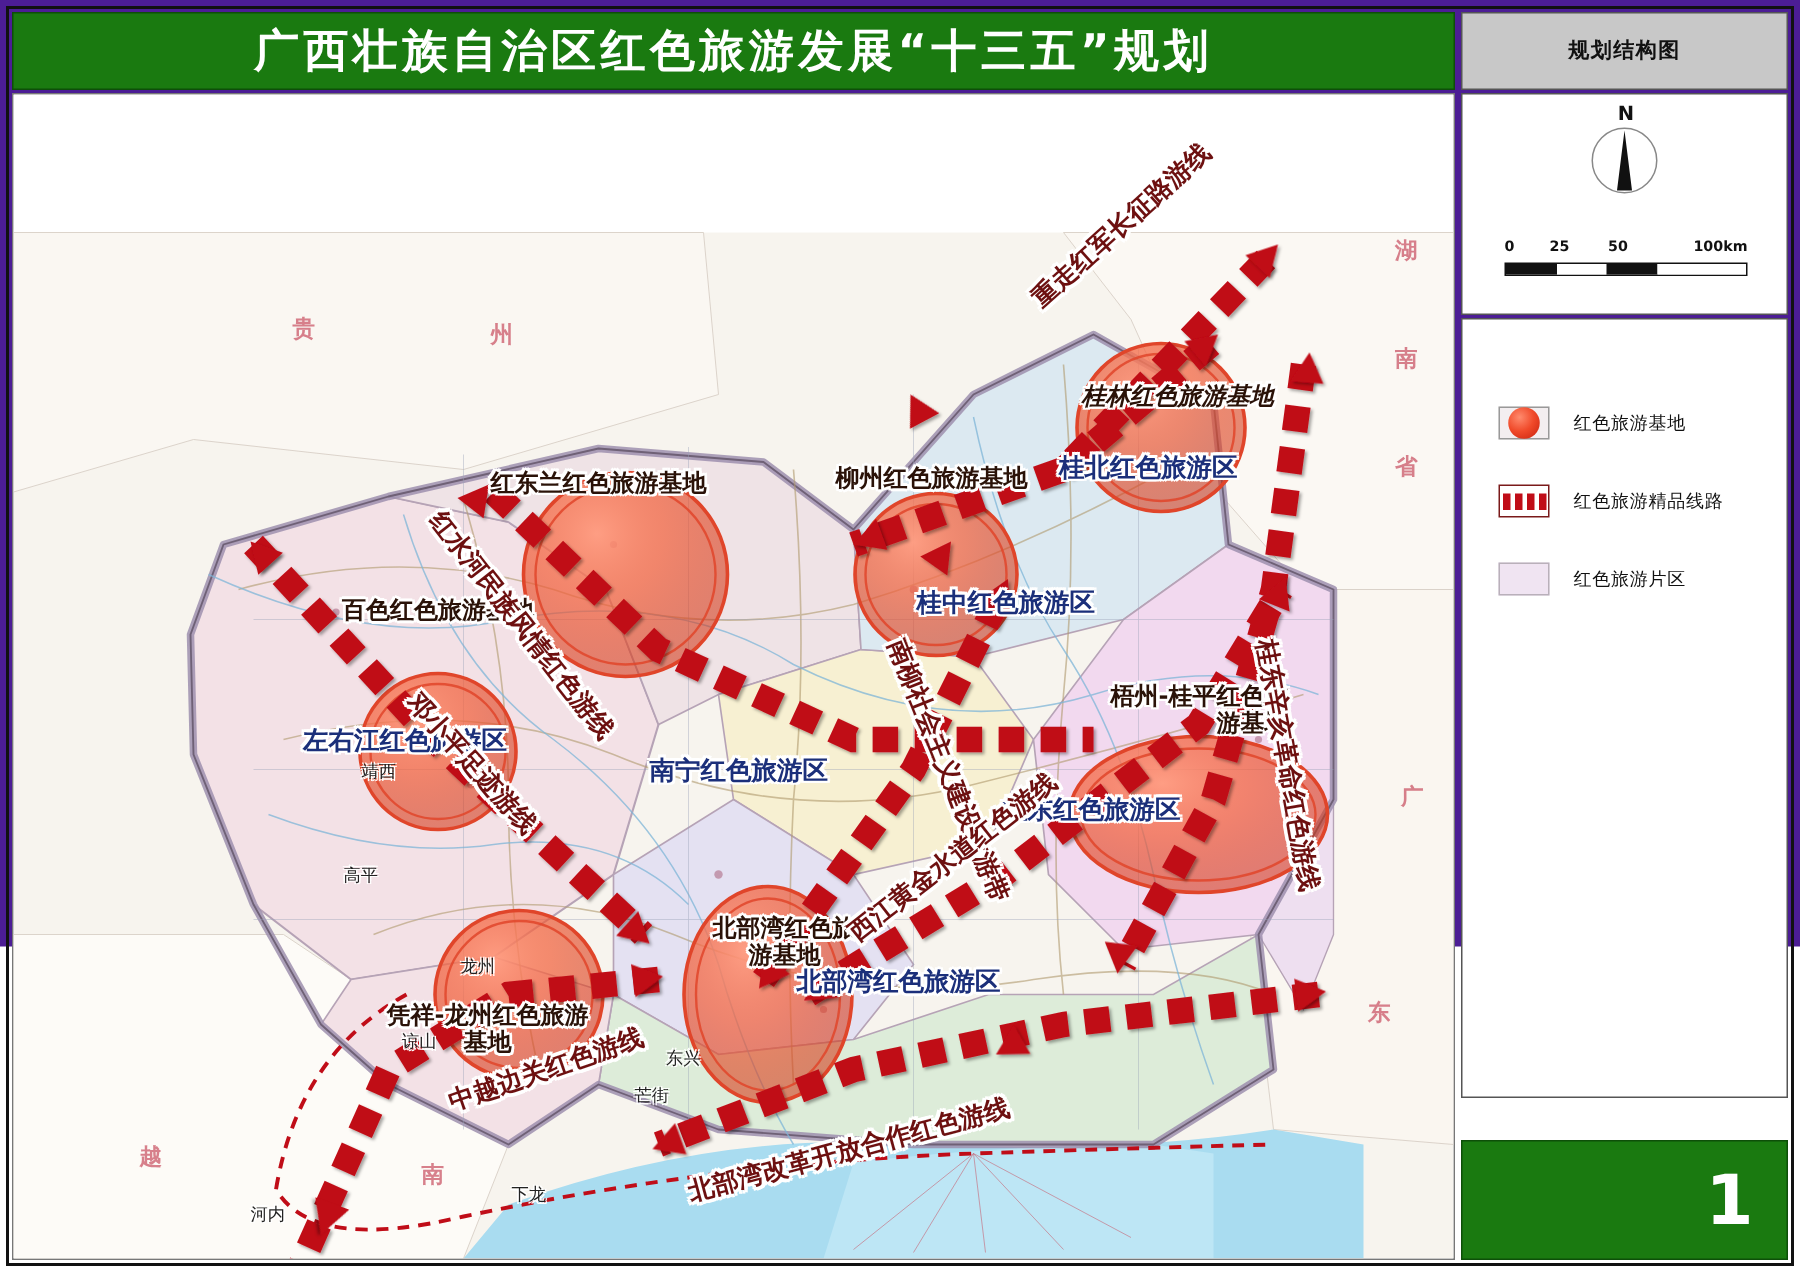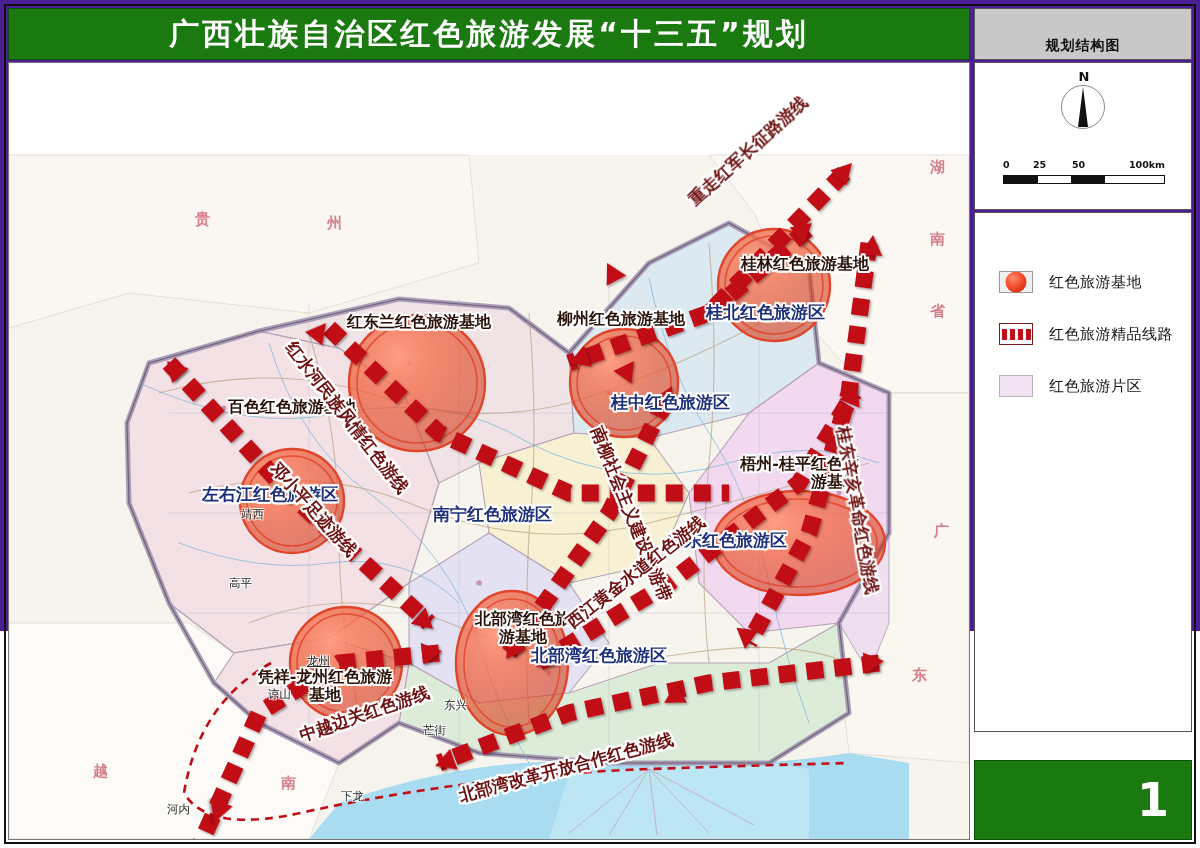--- a/index.html
+++ b/index.html
@@ -10,21 +10,21 @@
   .page-frame{position:absolute;left:4px;top:4px;width:1192px;height:840px;border:2px solid #111;box-sizing:border-box;}
 
   
   .title-bar{position:absolute;left:8px;top:8px;width:962px;height:52px;background:#1a7a10;
     display:flex;align-items:center;justify-content:center;box-sizing:border-box;border:1px solid #0d4f08;}
   .title-text{color:#fff;font-size:30px;font-weight:bold;letter-spacing:3px;white-space:nowrap;
     font-family:"DejaVu Sans","Liberation Sans",sans-serif;}
 
   
   .subtitle-box{position:absolute;left:974px;top:8px;width:218px;height:52px;background:#c8c8c8;
-    display:flex;align-items:flex-end;justify-content:center;box-sizing:border-box;border:1px solid #555;padding-bottom:4px;}
+    display:flex;align-items:flex-end;justify-content:center;box-sizing:border-box;border:1px solid #555;padding-bottom:16px;}
   .subtitle-text{font-size:14px;font-weight:bold;color:#111;letter-spacing:1px;}
 
   
   .map-frame{position:absolute;left:8px;top:62px;width:962px;height:778px;border:1px solid #777;
     box-sizing:border-box;overflow:hidden;background:#ffffff;}
   .map-canvas{position:absolute;left:0;top:0;width:960px;height:776px;}
 
   
   .north-panel{position:absolute;left:974px;top:62px;width:218px;height:148px;border:1px solid #555;
     box-sizing:border-box;background:#fff;}
@@ -48,21 +48,21 @@
   .scale-bars{position:relative;margin-top:2px;height:9px;border:1px solid #111;box-sizing:border-box;display:flex;}
   .sb{height:100%;}
   .sb.dark{background:#111;}
   .sb.light{background:#fff;}
 
   
   .legend-title{text-align:center;margin-top:58px;font-size:17px;font-weight:bold;letter-spacing:16px;color:#111;padding-left:16px;}
   .legend-items{margin-top:52px;padding-left:24px;}
   .legend-row{display:flex;align-items:center;height:34px;margin-bottom:18px;}
   .legend-sym{width:32px;height:20px;margin-right:16px;position:relative;flex:none;}
-  .legend-label{font-size:15px;color:#111;letter-spacing:0.5px;}
+  .legend-label{font-size:12px;color:#111;letter-spacing:0.5px;}
   
   .sym-base{border:1px solid #999;background:#f3eef0;}
   .sym-base .bulb{position:absolute;left:50%;top:50%;transform:translate(-50%,-50%);width:21px;height:21px;border-radius:50%;
     background:radial-gradient(circle at 36% 32%, #ff8b6e 0%, #f04a2a 48%, #c8200c 100%);}
   
   .sym-area{border:1px solid #b9b0ba;background:#f0e4f2;}
   
   .sym-route{border:1px solid #7a1a1a;background:#fff;display:flex;align-items:center;justify-content:space-around;}
   .sym-route i{display:block;width:5px;height:11px;background:#c00d18;}
 
@@ -272,24 +272,24 @@
       <div class="maplabel lbl-prov" style="left:186px;top:148px;">贵</div>
       <div class="maplabel lbl-prov" style="left:318px;top:152px;">州</div>
       <div class="maplabel lbl-prov" style="left:921px;top:96px;">湖</div>
       <div class="maplabel lbl-prov" style="left:921px;top:168px;">南</div>
       <div class="maplabel lbl-prov" style="left:921px;top:240px;">省</div>
       <div class="maplabel lbl-prov" style="left:925px;top:460px;">广</div>
       <div class="maplabel lbl-prov" style="left:903px;top:604px;">东</div>
       <div class="maplabel lbl-prov" style="left:84px;top:700px;">越</div>
       <div class="maplabel lbl-prov" style="left:272px;top:712px;">南</div>
 
-      <div class="maplabel lbl-base" style="left:338px;top:250px;">红东兰红色旅游基地</div>
+      <div class="maplabel lbl-base" style="left:318px;top:250px;">红东兰红色旅游基地</div>
       <div class="maplabel lbl-base" style="left:219px;top:335px;">百色红色旅游基地</div>
       <div class="maplabel lbl-base" style="left:548px;top:247px;">柳州红色旅游基地</div>
-      <div class="maplabel lbl-base" style="left:732px;top:192px;">桂林红色旅游基地</div>
+      <div class="maplabel lbl-base" style="left:712px;top:192px;font-style:italic;">桂林红色旅游基地</div>
       <div class="maplabel lbl-base" style="left:724px;top:392px;text-align:right;width:126px;white-space:normal;">梧州-桂平红色旅游基地</div>
       <div class="maplabel lbl-base" style="left:466px;top:547px;text-align:center;width:96px;white-space:normal;">北部湾红色旅游基地</div>
       <div class="maplabel lbl-base" style="left:244px;top:605px;text-align:center;width:144px;white-space:normal;">凭祥-龙州红色旅游基地</div>
 
       <div class="maplabel lbl-region" style="left:193px;top:422px;">左右江红色旅游区</div>
       <div class="maplabel lbl-region" style="left:424px;top:442px;">南宁红色旅游区</div>
       <div class="maplabel lbl-region" style="left:602px;top:330px;">桂中红色旅游区</div>
       <div class="maplabel lbl-region" style="left:697px;top:240px;">桂北红色旅游区</div>
       <div class="maplabel lbl-region" style="left:659px;top:468px;">桂东红色旅游区</div>
       <div class="maplabel lbl-region" style="left:522px;top:583px;">北部湾红色旅游区</div>
@@ -298,21 +298,21 @@
       <div class="maplabel lbl-route" style="left:288px;top:275px;transform:rotate(52deg);transform-origin:0 0;">红水河民族风情红色游线</div>
       <div class="maplabel lbl-route" style="left:272px;top:396px;transform:rotate(48deg);transform-origin:0 0;">邓小平足迹游线</div>
       <div class="maplabel lbl-route" style="left:596px;top:361px;transform:rotate(68deg);transform-origin:0 0;">南柳社会主义建设旅游带</div>
       <div class="maplabel lbl-route" style="left:554px;top:554px;transform:rotate(-38deg);transform-origin:0 0;">西江黄金水道红色游线</div>
       <div class="maplabel lbl-route" style="left:843px;top:362px;transform:rotate(80deg);transform-origin:0 0;">桂东辛亥革命红色游线</div>
       <div class="maplabel lbl-route" style="left:288px;top:664px;transform:rotate(-19deg);transform-origin:0 0;">中越边关红色游线</div>
       <div class="maplabel lbl-route" style="left:448px;top:724px;transform:rotate(-15deg);transform-origin:0 0;">北部湾改革开放合作红色游线</div>
 
       <div class="maplabel lbl-place" style="left:220px;top:445px;">靖西</div>
       <div class="maplabel lbl-place" style="left:208px;top:514px;text-align:right;">高平</div>
-      <div class="maplabel lbl-place" style="left:286px;top:592px;text-decoration:underline;">龙州</div>
+      <div class="maplabel lbl-place" style="left:286px;top:575px;">龙州</div>
       <div class="maplabel lbl-place" style="left:247px;top:625px;">谅山</div>
       <div class="maplabel lbl-place" style="left:423px;top:636px;">东兴</div>
       <div class="maplabel lbl-place" style="left:402px;top:661px;">芒街</div>
       <div class="maplabel lbl-place" style="left:146px;top:740px;">河内</div>
       <div class="maplabel lbl-place" style="left:320px;top:727px;">下龙</div>
 
     </div>
   </div>
 
   <div class="north-panel">

